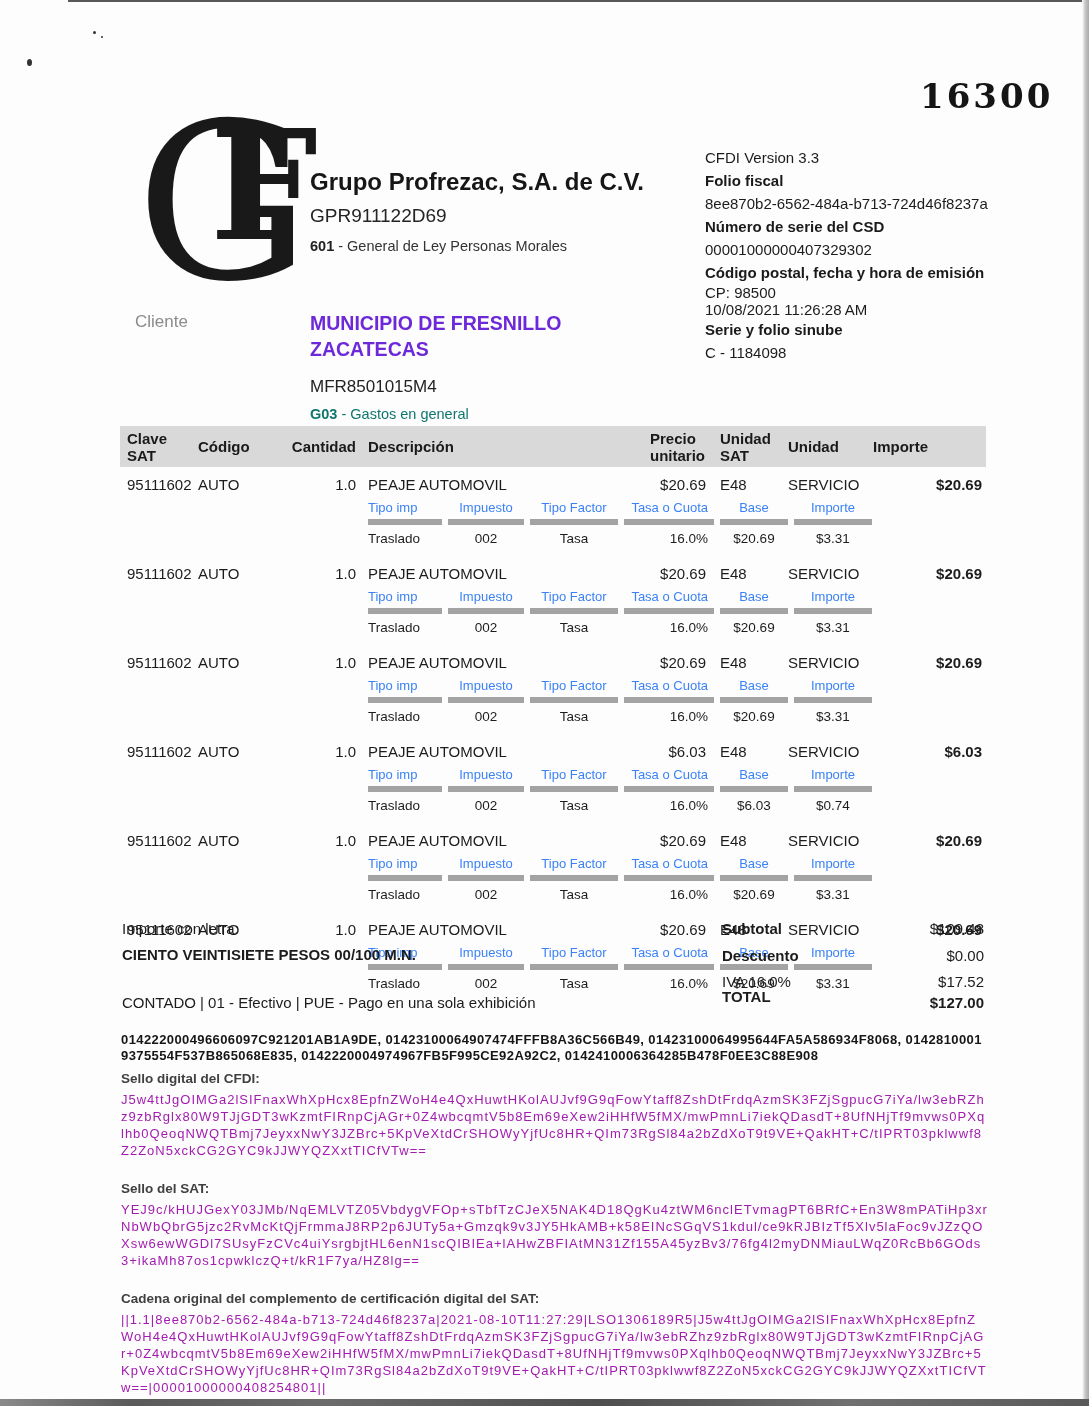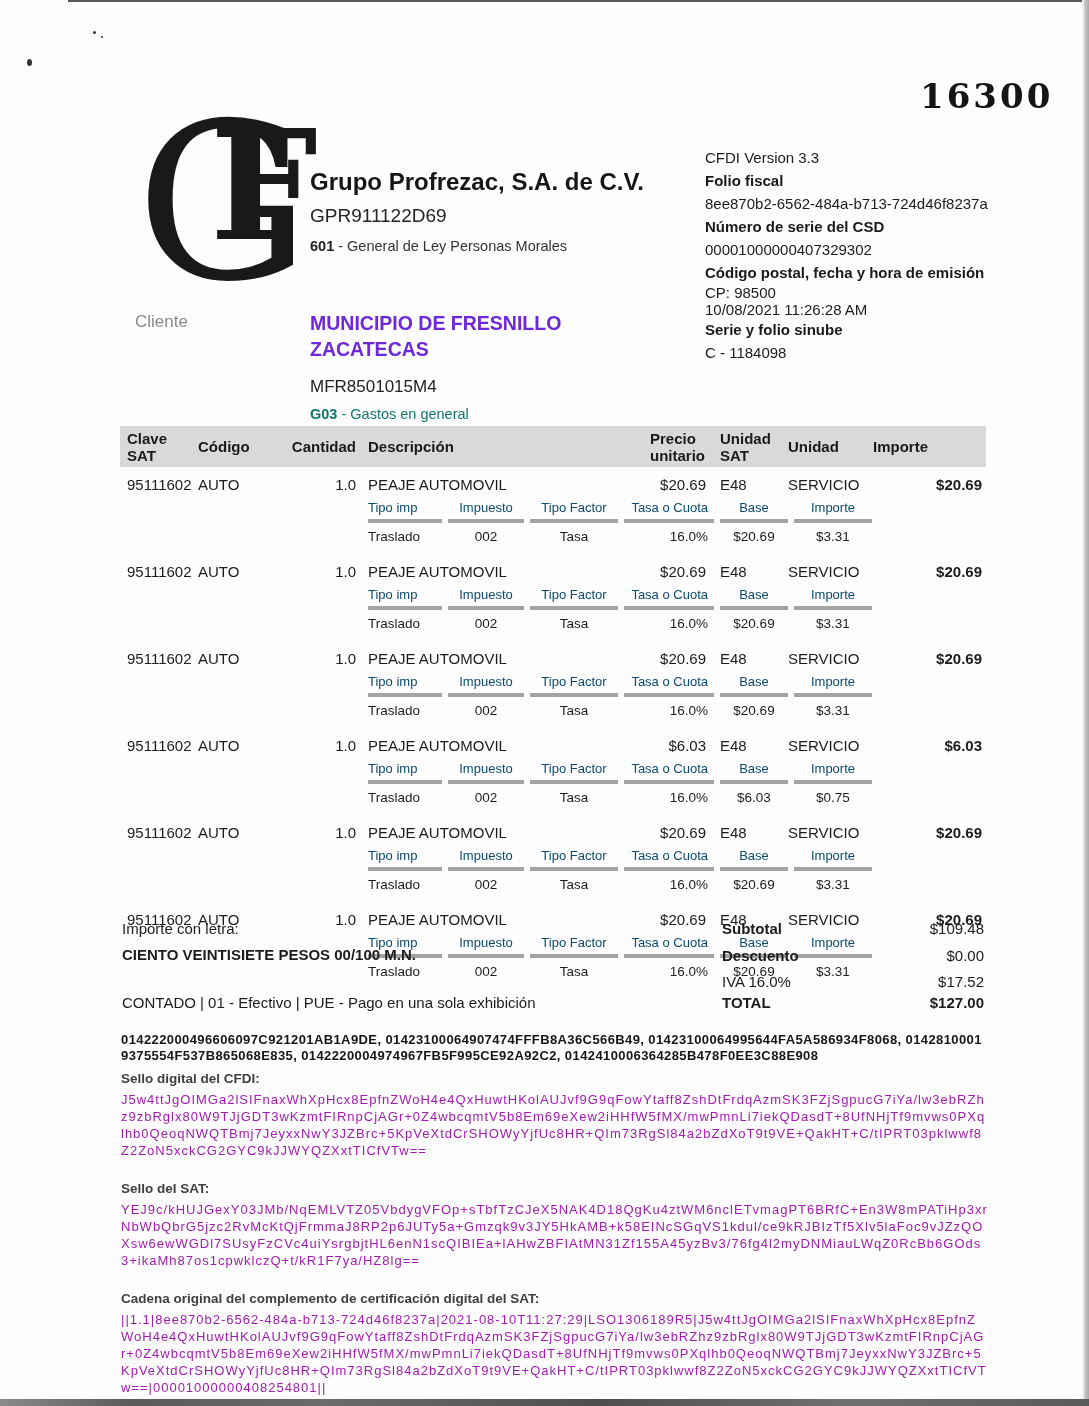--- a/index.html
+++ b/index.html
@@ -51,21 +51,21 @@
   
   .tax{margin-left:248px;margin-top:7px;margin-bottom:10px;font-size:13px;}
   .tax .trow{display:flex;}
   .tax .tc{margin-right:6px;box-sizing:border-box;}
   .tax .t0{width:74px;text-align:left;}
   .tax .t1{width:76px;text-align:center;}
   .tax .t2{width:88px;text-align:center;}
   .tax .t3{width:90px;text-align:right;padding-right:6px;}
   .tax .t4{width:68px;text-align:center;}
   .tax .t5{width:78px;text-align:center;}
-  .tax .thead .tc{color:#0c4a6e;border-bottom:4px solid #a3a3a3;padding-bottom:4px;}
+  .tax .thead .tc{color:#3b82f6;border-bottom:6px solid #a3a3a3;padding-bottom:4px;}
   .tax .tvals .tc{padding-top:6px;font-size:13.5px;color:#1d1d1d;}
   
   .summary{position:absolute;left:120px;top:920px;width:866px;font-size:15px;height:100px;}
   .s-abs{position:absolute;}
   .bold{font-weight:700;}
   .sum-label{position:absolute;left:602px;font-weight:700;}
   .sum-label.norm{font-weight:400;}
   .sum-val{position:absolute;right:2px;text-align:right;}
   
   .stamps{position:absolute;left:121px;top:1032px;width:868px;}
@@ -242,21 +242,21 @@
           <div class="tc t3">Tasa o Cuota</div>
           <div class="tc t4">Base</div>
           <div class="tc t5">Importe</div>
         </div>
         <div class="trow tvals">
           <div class="tc t0">Traslado</div>
           <div class="tc t1">002</div>
           <div class="tc t2">Tasa</div>
           <div class="tc t3">16.0%</div>
           <div class="tc t4">$6.03</div>
-          <div class="tc t5">$0.75</div>
+          <div class="tc t5">$0.74</div>
         </div>
       </div>
     </div>
 
     <div class="item">
       <div class="row">
         <div class="c1">95111602</div>
         <div class="c2">AUTO</div>
         <div class="c3">1.0</div>
         <div class="c4">PEAJE AUTOMOVIL</div>
@@ -322,21 +322,21 @@
     <div class="s-abs" style="left:2px;top:0;">Importe con letra:</div>
     <div class="s-abs bold" style="left:2px;top:26px;">CIENTO VEINTISIETE PESOS 00/100 M.N.</div>
     <div class="s-abs" style="left:2px;top:74px;">CONTADO  |  01 - Efectivo  |  PUE - Pago en una sola exhibición</div>
 
     <div class="sum-label" style="top:0;">Subtotal</div>
     <div class="sum-val" style="top:0;">$109.48</div>
     <div class="sum-label" style="top:27px;">Descuento</div>
     <div class="sum-val" style="top:27px;">$0.00</div>
     <div class="sum-label norm" style="top:53px;">IVA 16.0%</div>
     <div class="sum-val" style="top:53px;">$17.52</div>
-    <div class="sum-label" style="top:74px;">TOTAL</div>
+    <div class="sum-label" style="top:68px;">TOTAL</div>
     <div class="sum-val bold" style="top:74px;">$127.00</div>
   </div>
 
   <div class="stamps">
     <div class="folios">014222000496606097C921201AB1A9DE, 01423100064907474FFFB8A36C566B49, 01423100064995644FA5A586934F8068, 01428100019375554F537B865068E835, 0142220004974967FB5F995CE92A92C2, 0142410006364285B478F0EE3C88E908</div>
     <div class="lbl">Sello digital del CFDI:</div>
     <div class="b64">J5w4ttJgOIMGa2lSIFnaxWhXpHcx8EpfnZWoH4e4QxHuwtHKolAUJvf9G9qFowYtaff8ZshDtFrdqAzmSK3FZjSgpucG7iYa/lw3ebRZhz9zbRglx80W9TJjGDT3wKzmtFIRnpCjAGr+0Z4wbcqmtV5b8Em69eXew2iHHfW5fMX/mwPmnLi7iekQDasdT+8UfNHjTf9mvws0PXqlhb0QeoqNWQTBmj7JeyxxNwY3JZBrc+5KpVeXtdCrSHOWyYjfUc8HR+QIm73RgSl84a2bZdXoT9t9VE+QakHT+C/tIPRT03pklwwf8Z2ZoN5xckCG2GYC9kJJWYQZXxtTICfVTw==</div>
     <div class="lbl gap">Sello del SAT:</div>
     <div class="b64">YEJ9c/kHUJGexY03JMb/NqEMLVTZ05VbdygVFOp+sTbfTzCJeX5NAK4D18QgKu4ztWM6nclETvmagPT6BRfC+En3W8mPATiHp3xrNbWbQbrG5jzc2RvMcKtQjFrmmaJ8RP2p6JUTy5a+Gmzqk9v3JY5HkAMB+k58EINcSGqVS1kdul/ce9kRJBIzTf5Xlv5laFoc9vJZzQOXsw6ewWGDl7SUsyFzCVc4uiYsrgbjtHL6enN1scQIBIEa+lAHwZBFIAtMN31Zf155A45yzBv3/76fg4l2myDNMiauLWqZ0RcBb6GOds3+ikaMh87os1cpwklczQ+t/kR1F7ya/HZ8lg==</div>
     <div class="lbl gap">Cadena original del complemento de certificación digital del SAT:</div>

